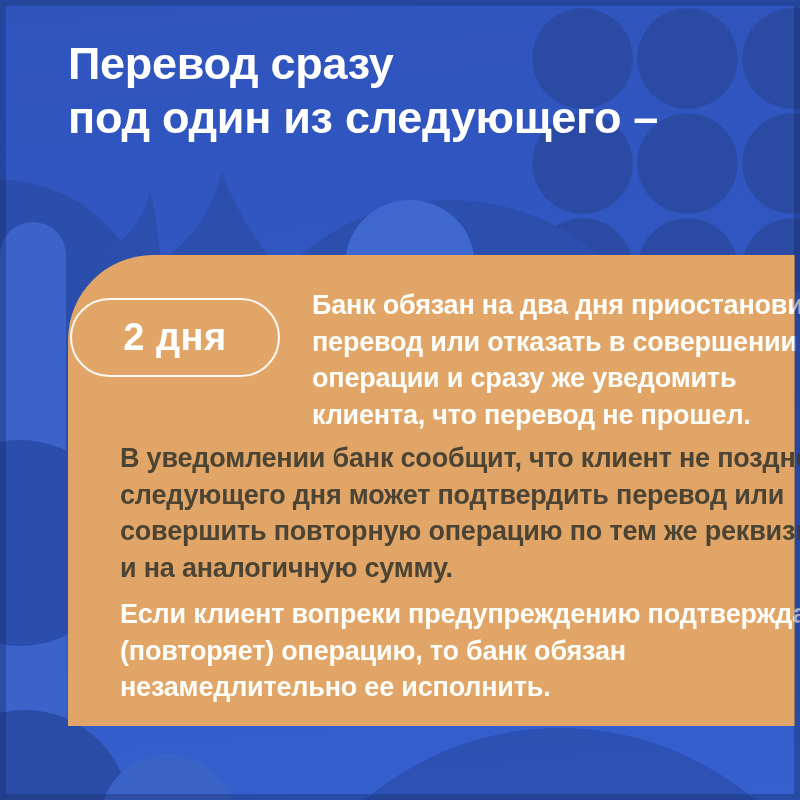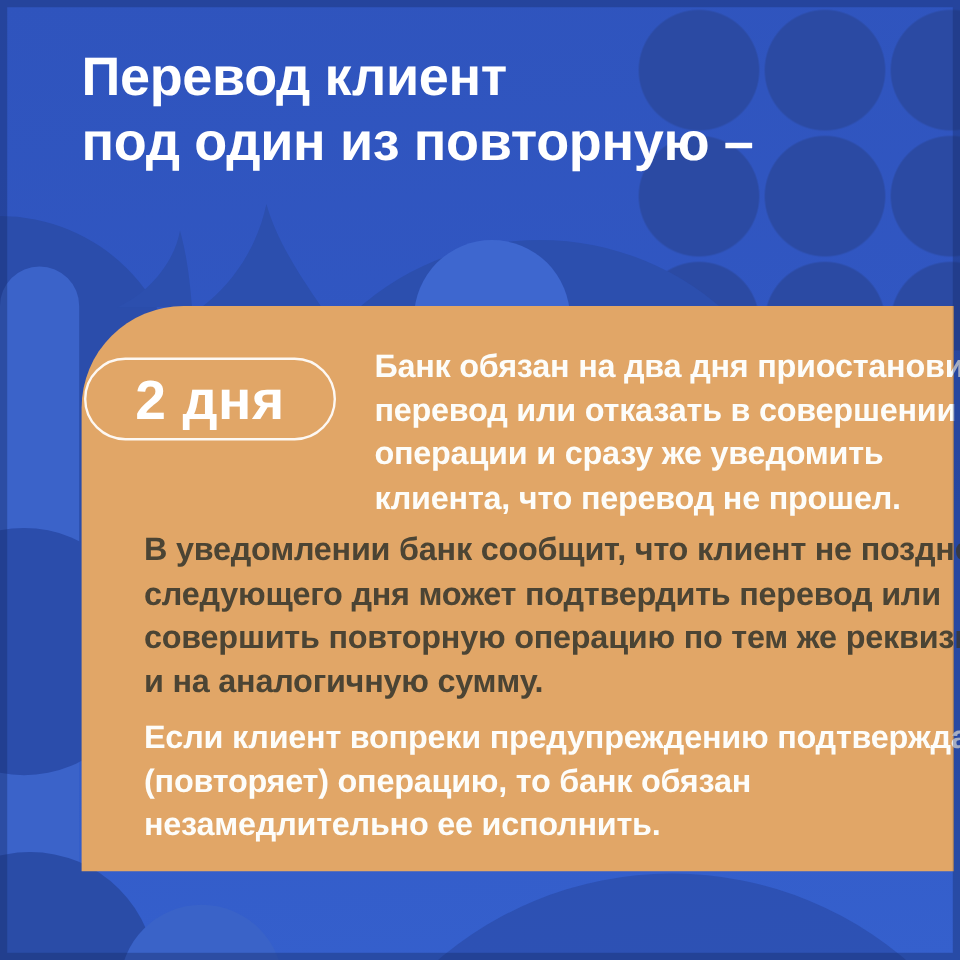--- a/index.html
+++ b/index.html
@@ -24,23 +24,23 @@
   .blob-bottom-left2{left:100px;top:754px;width:136px;height:136px;background:#3a63c8;}
   .bottom-arc{left:260px;top:728px;width:600px;height:600px;background:rgba(38,68,155,0.5);}
   .light-leaf{left:345px;top:200px;width:130px;height:130px;background:#3e67cf;}
   .leaf-svg{left:60px;top:160px;width:560px;height:96px;}
   
   .heading{left:68px;top:37px;color:#ffffff;font-weight:700;font-size:45px;line-height:54px;letter-spacing:-0.3px;}
   .heading .ln{white-space:nowrap;}
   
   .card{left:68px;top:255px;width:727px;height:471px;background:#e1a667;border-radius:85px 0 0 0;}
   .badge{
-    left:70px;top:298px;width:210px;height:69px;border:2.5px solid rgba(255,255,255,0.92);
+    left:70px;top:298px;width:210px;height:79px;border:2.5px solid rgba(255,255,255,0.92);
     border-radius:44px;display:flex;align-items:center;justify-content:center;box-sizing:border-box;
-    color:#ffffff;font-weight:700;font-size:46px;letter-spacing:0.5px;text-align:right;
+    color:#ffffff;font-weight:700;font-size:38px;letter-spacing:0.5px;text-align:right;
   }
   .para{font-size:27px;line-height:36.5px;font-weight:700;letter-spacing:-0.2px;}
   .para .ln{white-space:nowrap;}
   .para-1{left:312px;top:287px;color:#fdfdfa;}
   .para-2{left:120px;top:440px;color:#4b4434;}
   .para-3{left:120px;top:596px;color:#fdfdfa;}
   
   .frame{left:0;top:0;width:800px;height:800px;box-sizing:border-box;border:6px solid rgba(22,42,102,0.38);pointer-events:none;}
 </style>
 </head>
@@ -57,22 +57,22 @@
   <div class="abs circle bottom-arc"></div>
 
   <svg class="abs leaf-svg" viewBox="0 0 560 96">
     <circle cx="390" cy="270" r="230" fill="#2c4fae"></circle>
     <path d="M90,32 C86,55 68,82 38,96 L100,96 C98,70 95,50 90,32 Z" fill="#2c4fae"></path>
     <path d="M162,10 C154,48 132,78 108,96 L208,96 C186,64 170,38 162,10 Z" fill="#2c4fae"></path>
   </svg>
   <div class="abs circle light-leaf"></div>
 
   <div class="abs heading">
-    <div class="ln">Перевод клиент</div>
-    <div class="ln">под один из повторную –</div>
+    <div class="ln">Перевод сразу</div>
+    <div class="ln">под один из следующего –</div>
   </div>
 
   <div class="abs card"></div>
 
   <div class="abs badge">
     <span>2 дня</span>
   </div>
 
   <div class="abs para para-1">
     <div class="ln">Банк обязан на два дня приостановить</div>

